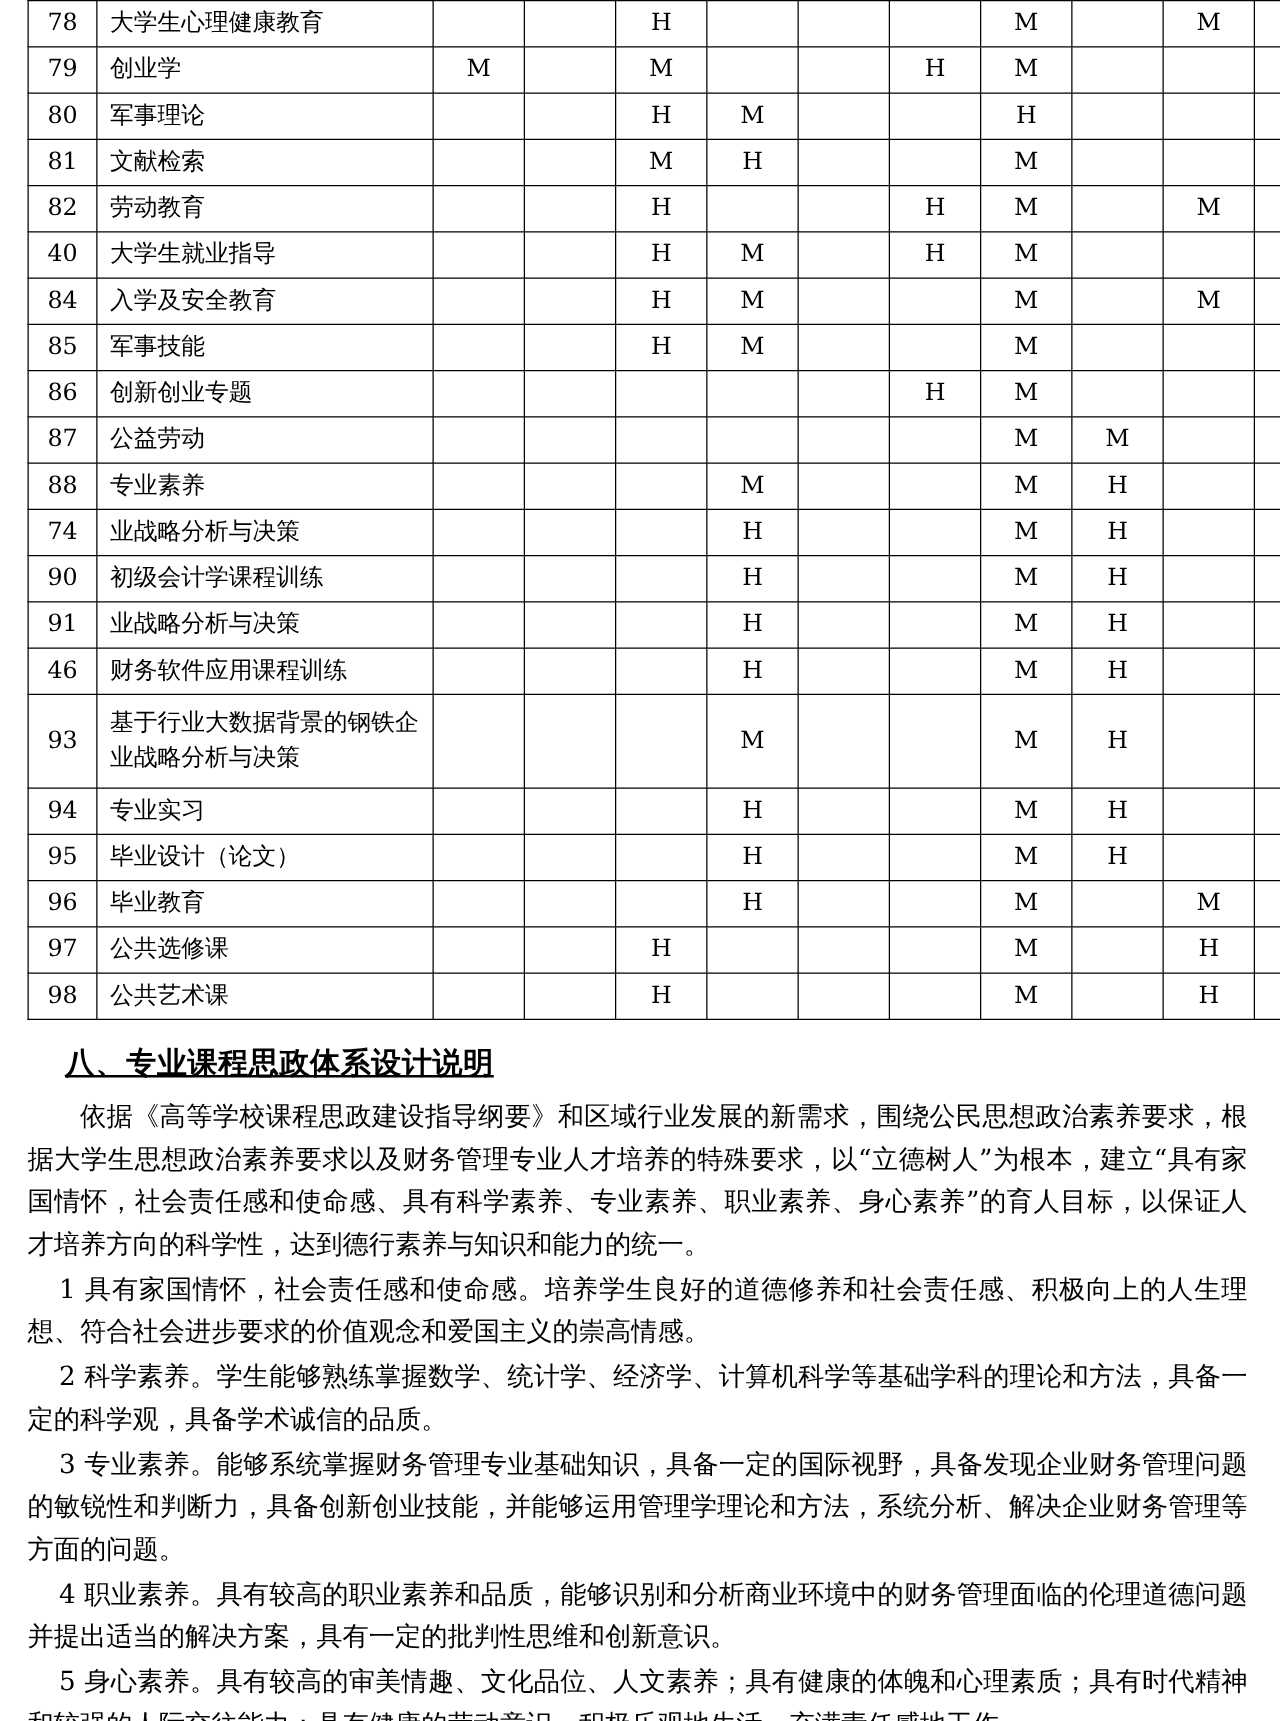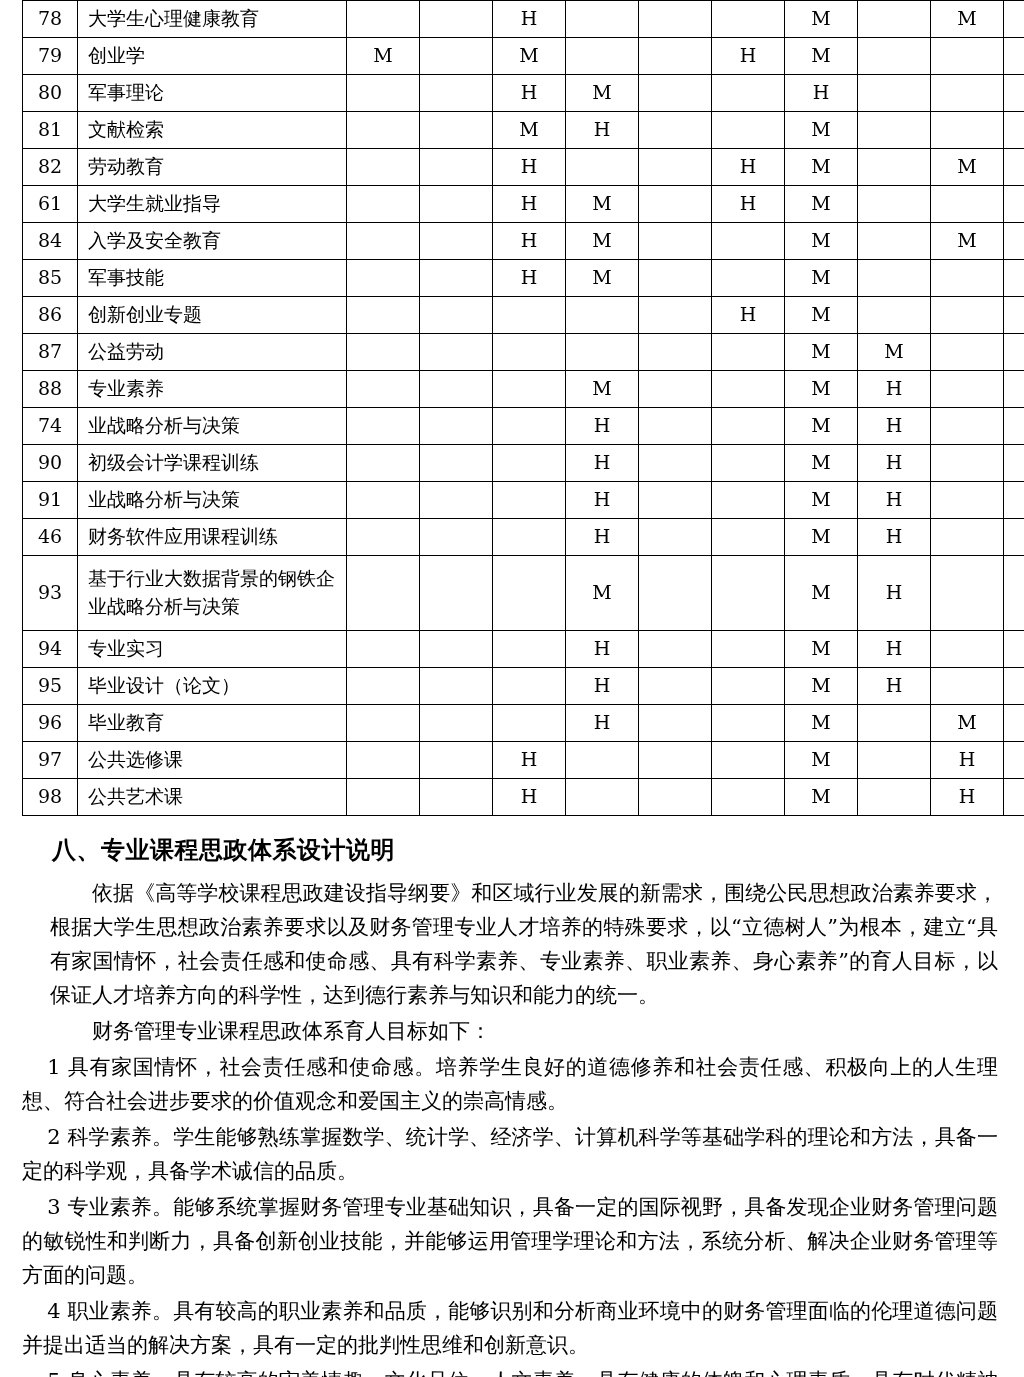--- a/index.html
+++ b/index.html
@@ -55,35 +55,35 @@
   .row-tall td.name {
     vertical-align: middle;
   }
   
   .section-heading {
     font-size: 24px;
     font-weight: bold;
     margin: 18px 0 10px 52px;
     font-family: "DejaVu Serif", "Liberation Serif", serif;
     letter-spacing: 0.5px;
+    text-decoration: underline;
   }
   .body-block {
     margin: 0 26px 0 22px;
   }
   p.para {
     font-size: 21px;
     line-height: 1.62;
     margin: 0 0 2px 0;
     text-align: justify;
     text-justify: inter-ideograph;
     font-family: "DejaVu Serif", "Liberation Serif", serif;
   }
   p.indent2 {
     text-indent: 2em;
-    margin-left: 28px;
   }
   p.indent1 {
     text-indent: 1.2em;
   }
 </style>
 </head>
 <body>
 
 <div class="page">
 
@@ -153,21 +153,21 @@
           <td class="mark">H</td>
           <td class="mark"></td>
           <td class="mark"></td>
           <td class="mark">H</td>
           <td class="mark">M</td>
           <td class="mark"></td>
           <td class="mark">M</td>
           <td class="mark">H</td>
         </tr>
         <tr>
-          <td class="idx">61</td>
+          <td class="idx">40</td>
           <td class="name">大学生就业指导</td>
           <td class="mark"></td>
           <td class="mark"></td>
           <td class="mark">H</td>
           <td class="mark">M</td>
           <td class="mark"></td>
           <td class="mark">H</td>
           <td class="mark">M</td>
           <td class="mark"></td>
           <td class="mark"></td>
@@ -384,21 +384,20 @@
           <td class="mark">H</td>
           <td class="mark"></td>
         </tr>
       </tbody>
   </table>
 
   <div class="section-heading">八、专业课程思政体系设计说明</div>
 
   <div class="body-block">
       <p class="para indent2">依据《高等学校课程思政建设指导纲要》和区域行业发展的新需求，围绕公民思想政治素养要求，根据大学生思想政治素养要求以及财务管理专业人才培养的特殊要求，以“立德树人”为根本，建立“具有家国情怀，社会责任感和使命感、具有科学素养、专业素养、职业素养、身心素养”的育人目标，以保证人才培养方向的科学性，达到德行素养与知识和能力的统一。</p>
-      <p class="para indent2">财务管理专业课程思政体系育人目标如下：</p>
       <p class="para indent1">1 具有家国情怀，社会责任感和使命感。培养学生良好的道德修养和社会责任感、积极向上的人生理想、符合社会进步要求的价值观念和爱国主义的崇高情感。</p>
       <p class="para indent1">2 科学素养。学生能够熟练掌握数学、统计学、经济学、计算机科学等基础学科的理论和方法，具备一定的科学观，具备学术诚信的品质。</p>
       <p class="para indent1">3 专业素养。能够系统掌握财务管理专业基础知识，具备一定的国际视野，具备发现企业财务管理问题的敏锐性和判断力，具备创新创业技能，并能够运用管理学理论和方法，系统分析、解决企业财务管理等方面的问题。</p>
       <p class="para indent1">4 职业素养。具有较高的职业素养和品质，能够识别和分析商业环境中的财务管理面临的伦理道德问题并提出适当的解决方案，具有一定的批判性思维和创新意识。</p>
       <p class="para indent1">5 身心素养。具有较高的审美情趣、文化品位、人文素养；具有健康的体魄和心理素质；具有时代精神和较强的人际交往能力；具有健康的劳动意识，积极乐观地生活，充满责任感地工作。</p>
     </div>
 
 </div>
 
 </body></html>

